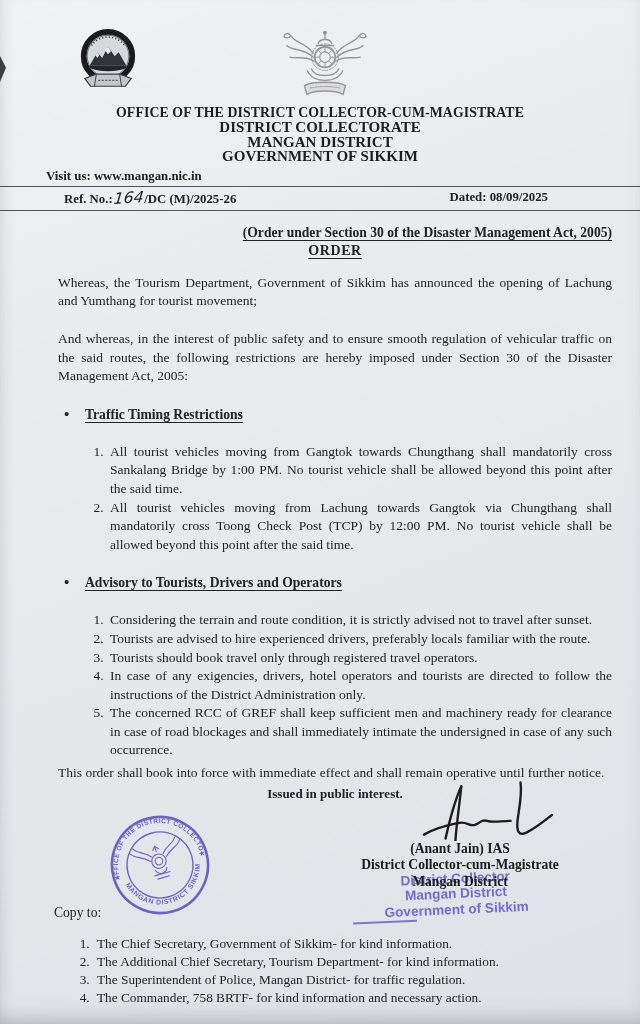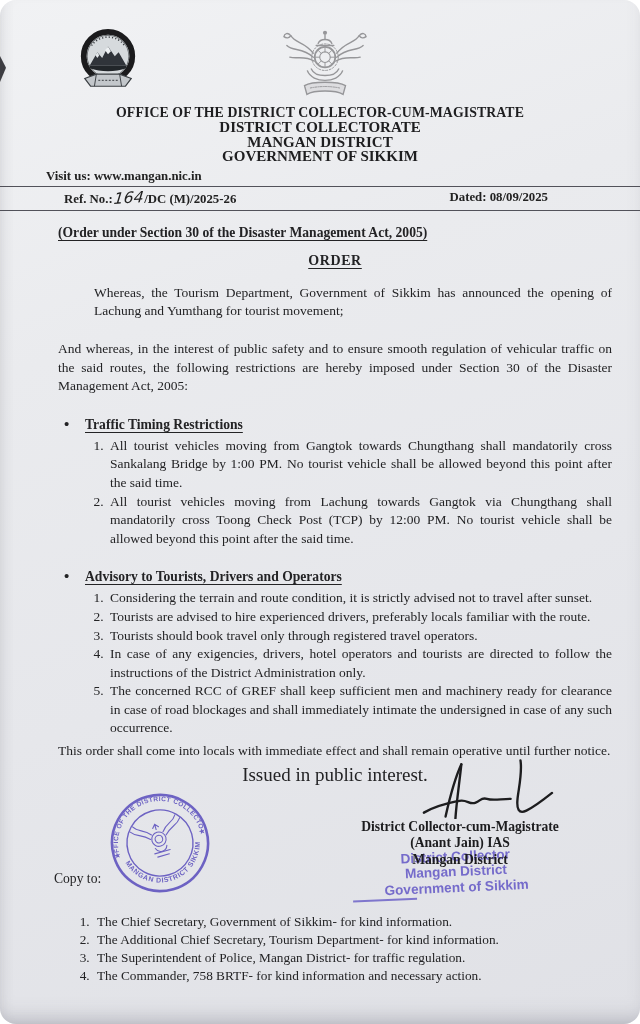--- a/index.html
+++ b/index.html
@@ -3,21 +3,20 @@
 <meta charset="utf-8">
 <style>
   * { margin:0; padding:0; box-sizing:border-box; }
   html,body { width:640px; }
   body { font-family:"Liberation Serif", serif; }
 
   .page {
     position:relative; width:640px; height:1024px; overflow:hidden;
     background:linear-gradient(160deg,#f1f2f4 0%, #eaebee 30%, #e6e7eb 60%, #e0e1e6 100%);
     color:#222; 
-    border-radius:16px;
   }
   .page::after{ content:""; position:absolute; inset:0; pointer-events:none;
     box-shadow:inset 0 -14px 22px -12px rgba(70,70,85,.35), inset 10px 0 18px -14px rgba(70,70,85,.18); }
 
   .artifact-left{ position:absolute; left:0; top:56px; width:6px; height:26px;
     background:#1d1d22; clip-path:polygon(0 0,100% 45%,0 100%); opacity:.85; }
 
   
   header{ padding-top:26px; }
   .logos{ position:relative; height:78px; }
@@ -32,50 +31,50 @@
     margin-top:5px; padding:0 32px 2px 46px; font-weight:bold; font-size:12.8px;
     border-bottom:1.6px solid #52525a;text-align:center; }
   .ref-row{ display:flex; justify-content:space-between; align-items:center;
     padding:2px 92px 3px 64px; font-weight:bold; font-size:12.8px;
     border-bottom:1.6px solid #52525a; }
   .handwritten{ display:inline-block; font-family:"DejaVu Sans", sans-serif; font-style:italic;
     font-size:15.5px; transform:skewX(-10deg) rotate(-4deg); margin:0 1px 0 1px; font-weight:normal; }
 
   
   main{ padding:0 28px 0 58px; font-size:13.5px; color:#232325; }
-  .order-title{ text-align:left; font-weight:bold; font-size:13.6px; margin-top:14px; }
+  .order-title{ text-align:right; font-weight:bold; font-size:13.6px; margin-top:14px; }
   .order-title span, .order-word span, .section-heading b{
     text-decoration:underline; text-decoration-thickness:1.3px; text-underline-offset:2.5px; }
-  .order-word{ text-align:center; font-weight:bold; font-size:14px; letter-spacing:.6px; margin-top:12px; }
+  .order-word{ text-align:center; font-weight:bold; font-size:14px; letter-spacing:.6px; margin-top:2px; }
 
   .body-para{ text-align:justify; line-height:18.6px; }
-  .p1{ margin-top:15px;margin-left:36px; }
+  .p1{ margin-top:15px; }
   .p2{ margin-top:19px; }
 
   .section{ margin-top:21px; }
   .section-heading{ font-weight:bold; font-size:13.6px; position:relative; padding-left:27px; }
   .section-heading::before{ content:"•"; position:absolute; left:6px; top:-1px; font-size:15px; }
-  .section ol{ margin-top:4px; padding-left:49px; }
+  .section ol{ margin-top:20px; padding-left:49px; }
   .section ol li{ text-align:justify; line-height:18.6px; padding-left:3px; }
 
   .closing-para{ text-align:justify; line-height:18.6px; margin-top:4px; }
 
   
   .sig-area{ position:relative; height:150px; margin-top:-2px; }
-  .issued{ position:absolute; left:0; right:0; top:5px; text-align:center; font-weight:normal; font-size:19px; }
+  .issued{ position:absolute; left:0; right:0; top:5px; text-align:center; font-weight:bold; font-size:13px; }
   .signature-svg{ position:absolute; right:58px; top:-2px; }
   .sig-block{ position:absolute; right:2px; top:60px; width:300px; text-align:center;
     font-weight:bold; font-size:13.6px; line-height:16.6px; z-index:2; color:#1c1c1e; }
   .stamp-rect{ position:absolute; right:34px; top:90px; width:244px; text-align:center;
     font-family:"Liberation Sans", sans-serif; font-weight:bold; font-size:13.6px; line-height:15.4px;
     color:rgba(101,90,198,.88); transform:rotate(-2.5deg); z-index:1; }
   .stamp-rect .sm-underline{ display:block; margin:1px auto 0 18px; width:64px;
     border-bottom:2px solid rgba(101,90,198,.8); }
   .round-stamp{ position:absolute; left:50px; top:32px; z-index:3; opacity:.88; }
-  .copy-label{ position:absolute; left:-4px; top:112px; font-size:13.6px; }
+  .copy-label{ position:absolute; left:-4px; top:124px; font-size:13.6px; }
 
   .copy-list ol{ margin-top:4px; padding-left:35px; }
   .copy-list ol li{ line-height:18.2px; font-size:13.3px; padding-left:4px; }
 </style>
 </head>
 <body>
 
 <div class="page">
   <div class="artifact-left"></div>
 
@@ -163,21 +162,21 @@
       <div class="section-heading"><b>Advisory to Tourists, Drivers and Operators</b></div>
       <ol>
         <li>Considering the terrain and route condition, it is strictly advised not to travel after sunset.</li>
         <li>Tourists are advised to hire experienced drivers, preferably locals familiar with the route.</li>
         <li>Tourists should book travel only through registered travel operators.</li>
         <li>In case of any exigencies, drivers, hotel operators and tourists are directed to follow the instructions of the District Administration only.</li>
         <li>The concerned RCC of GREF shall keep sufficient men and machinery ready for clearance in case of road blockages and shall immediately intimate the undersigned in case of any such occurrence.</li>
       </ol>
     </div>
 
-    <p class="closing-para">This order shall come into locals with immediate effect and shall remain operative until further notice.</p>
+    <p class="closing-para">This order shall book into force with immediate effect and shall remain operative until further notice.</p>
 
     <div class="sig-area">
       <div class="issued">Issued in public interest.</div>
 
       <svg class="signature-svg" width="138" height="62" viewBox="0 0 140 62">
         <g fill="none" stroke="#1d1d1f" stroke-width="2.4" stroke-linecap="round">
           <path d="M30,60 C34,42 40,20 46,7"></path>
           <path d="M46,7 C44,26 41,46 40,62"></path>
           <path d="M8,56 C22,48 34,46 44,44 C52,42.5 54,48 60,46 C66,44 66,40 72,42 C78,44 86,42 96,42"></path>
           <path d="M106,3 C108,16 104,32 103,42 C102,52 104,58 112,54 C120,50 128,44 138,36"></path>
@@ -185,22 +184,22 @@
       </svg>
 
       <div class="stamp-rect">
         <div>District Collector</div>
         <div>Mangan District</div>
         <div>Government of Sikkim</div>
         <span class="sm-underline"></span>
       </div>
 
       <div class="sig-block">
+        <div>(Anant Jain) IAS</div>
         <div>District Collector-cum-Magistrate</div>
-        <div>(Anant Jain) IAS</div>
         <div>Mangan District</div>
       </div>
 
       <svg class="round-stamp" width="104" height="104" viewBox="0 0 104 104">
         <defs>
           <path id="arcTop" d="M 10 52 A 42 42 0 1 1 94 52"></path>
           <path id="arcBottom" d="M 14 64 A 40 40 0 0 0 90 64"></path>
         </defs>
         <g transform="rotate(-16 52 52)" stroke="#5d51be" fill="none">
           <circle cx="52" cy="52" r="48" stroke-width="2.6"></circle>

